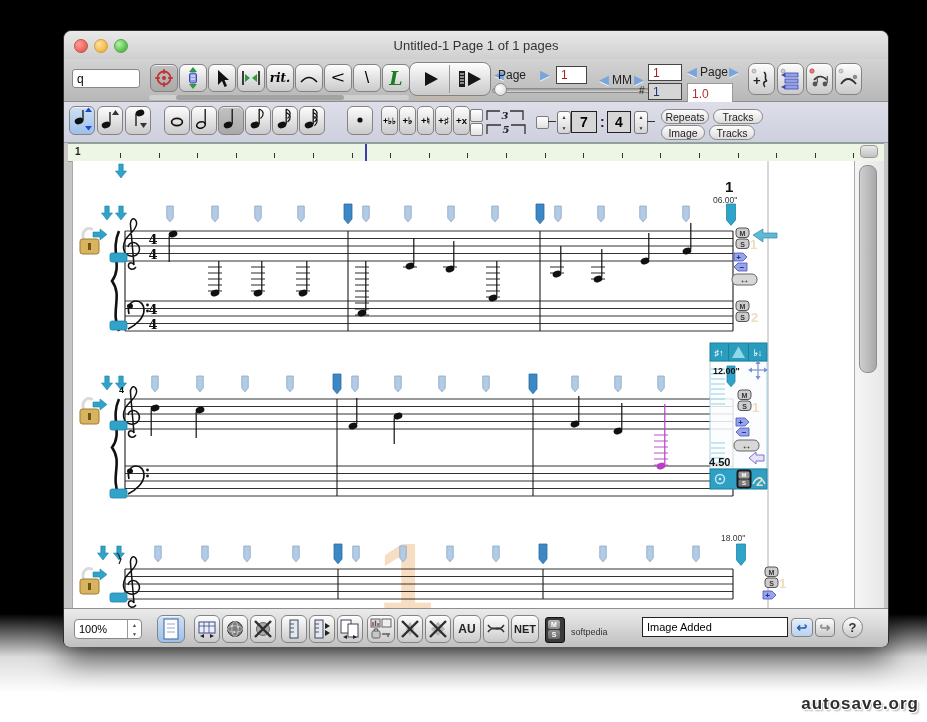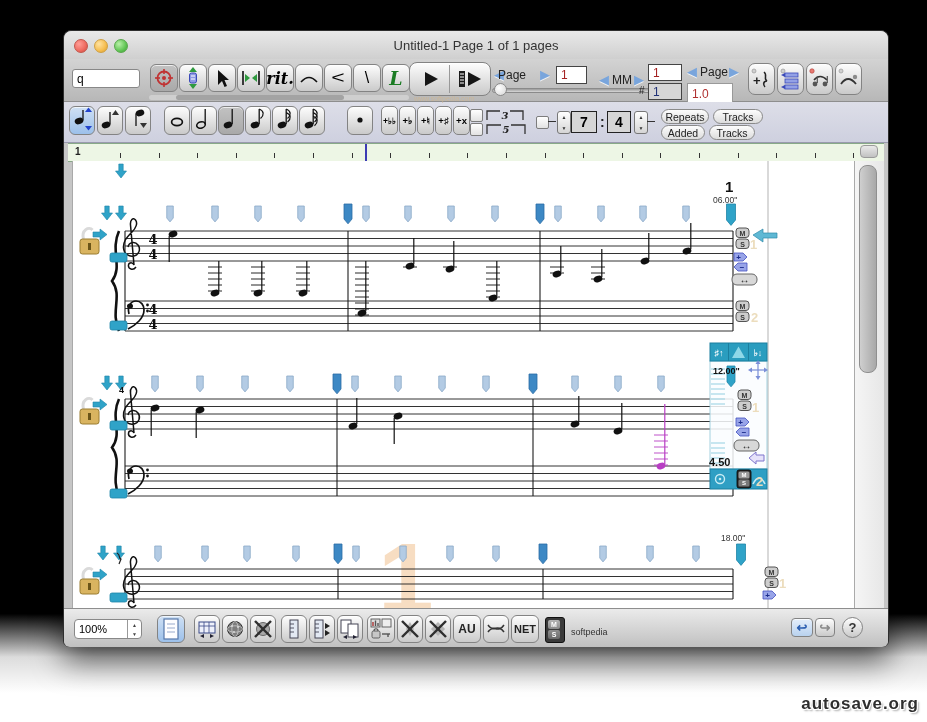--- a/index.html
+++ b/index.html
@@ -114,21 +114,21 @@
     </div>
     <div class="b" style="left:173px;top:5px;width:28px;height:28px;">
       <svg width="20" height="18">
         <line x1="2" y1="2" x2="2" y2="16" stroke="#111" stroke-width="1.6"></line>
         <line x1="18" y1="2" x2="18" y2="16" stroke="#111" stroke-width="1.6"></line>
         <polygon points="4,5 9,9 4,13" fill="#2f9a3f"></polygon>
         <polygon points="16,5 11,9 16,13" fill="#2f9a3f"></polygon>
       </svg>
     </div>
     <div class="b" style="left:202px;top:5px;width:28px;height:28px;">
-      <span class="serifit" style="font-size:16px;">rit.</span>
+      <span class="serifit" style="font-size:12px;">rit.</span>
     </div>
     <div class="b" style="left:231px;top:5px;width:28px;height:28px;">
       <svg width="20" height="16">
         <path d="M2,12 Q10,3 18,12" fill="none" stroke="#111" stroke-width="1.6"></path>
       </svg>
     </div>
     <div class="b" style="left:260px;top:5px;width:28px;height:28px;">
       <span style="font-size:17px;transform:scaleX(1.35);">&lt;</span>
     </div>
     <div class="b" style="left:289px;top:5px;width:28px;height:28px;">
@@ -341,21 +341,21 @@
       </div>
     <div class="abs" style="left:583px;top:19px;width:8px;height:1px;background:#333;"></div>
 
     <div class="pill" style="left:597px;top:7px;width:48px;height:15px;">
       <span>Repeats</span>
     </div>
     <div class="pill" style="left:649px;top:7px;width:50px;height:15px;">
       <span>Tracks</span>
     </div>
     <div class="pill" style="left:597px;top:23px;width:44px;height:15px;">
-      <span>Added</span>
+      <span>Image</span>
     </div>
     <div class="pill" style="left:645px;top:23px;width:46px;height:15px;">
       <span>Tracks</span>
     </div>
   </div>
 
   <div class="ruler">
     <span class="abs" style="left:7px;top:2px;font-size:10px;font-weight:bold;color:#222;">1</span>
     <div class="caret" style="left:297px;"></div>
     <div class="abs" style="left:792px;top:1px;width:18px;height:13px;border-radius:4px;background:linear-gradient(#e9e9e9,#c2c2c2);border:1px solid #9a9a9a;"></div>
@@ -795,20 +795,21 @@
       <span>NET</span>
     </div>
 
     <div class="ms-dark" style="left:481px;top:8px;width:18px;height:24px;">
       <div class="mm" style="top:2px;">M</div>
       <div class="mm" style="top:12px;background:linear-gradient(#8f8f8f,#6a6a6a);">S</div>
     </div>
 
     <span class="abs" style="left:507px;top:18px;font-size:9px;color:#333;">softpedia</span>
 
+    <input class="fld" style="left: 578px; top: 8px; width: 146px; height: 20px; border: 1.5px solid rgb(34, 34, 34); font-size: 11px; font-family: &quot;Liberation Sans&quot;, sans-serif;" readonly="" value="Image Added">
 
     <div class="b" style="left:727px;top:9px;width:22px;height:19px;border-radius:4px;background:linear-gradient(#e4eefb,#b9d2ee);">
       <span style="font-size:13px;font-weight:bold;color:#2a5db0;">↩</span>
     </div>
     <div class="b" style="left:751px;top:9px;width:20px;height:19px;border-radius:4px;">
       <span style="font-size:13px;font-weight:bold;color:#8a8a8a;">↪</span>
     </div>
     <div class="b" style="left:778px;top:8px;width:21px;height:21px;border-radius:50%;font-size:13px;font-weight:bold;color:#333;">
       <span>?</span>
     </div>

